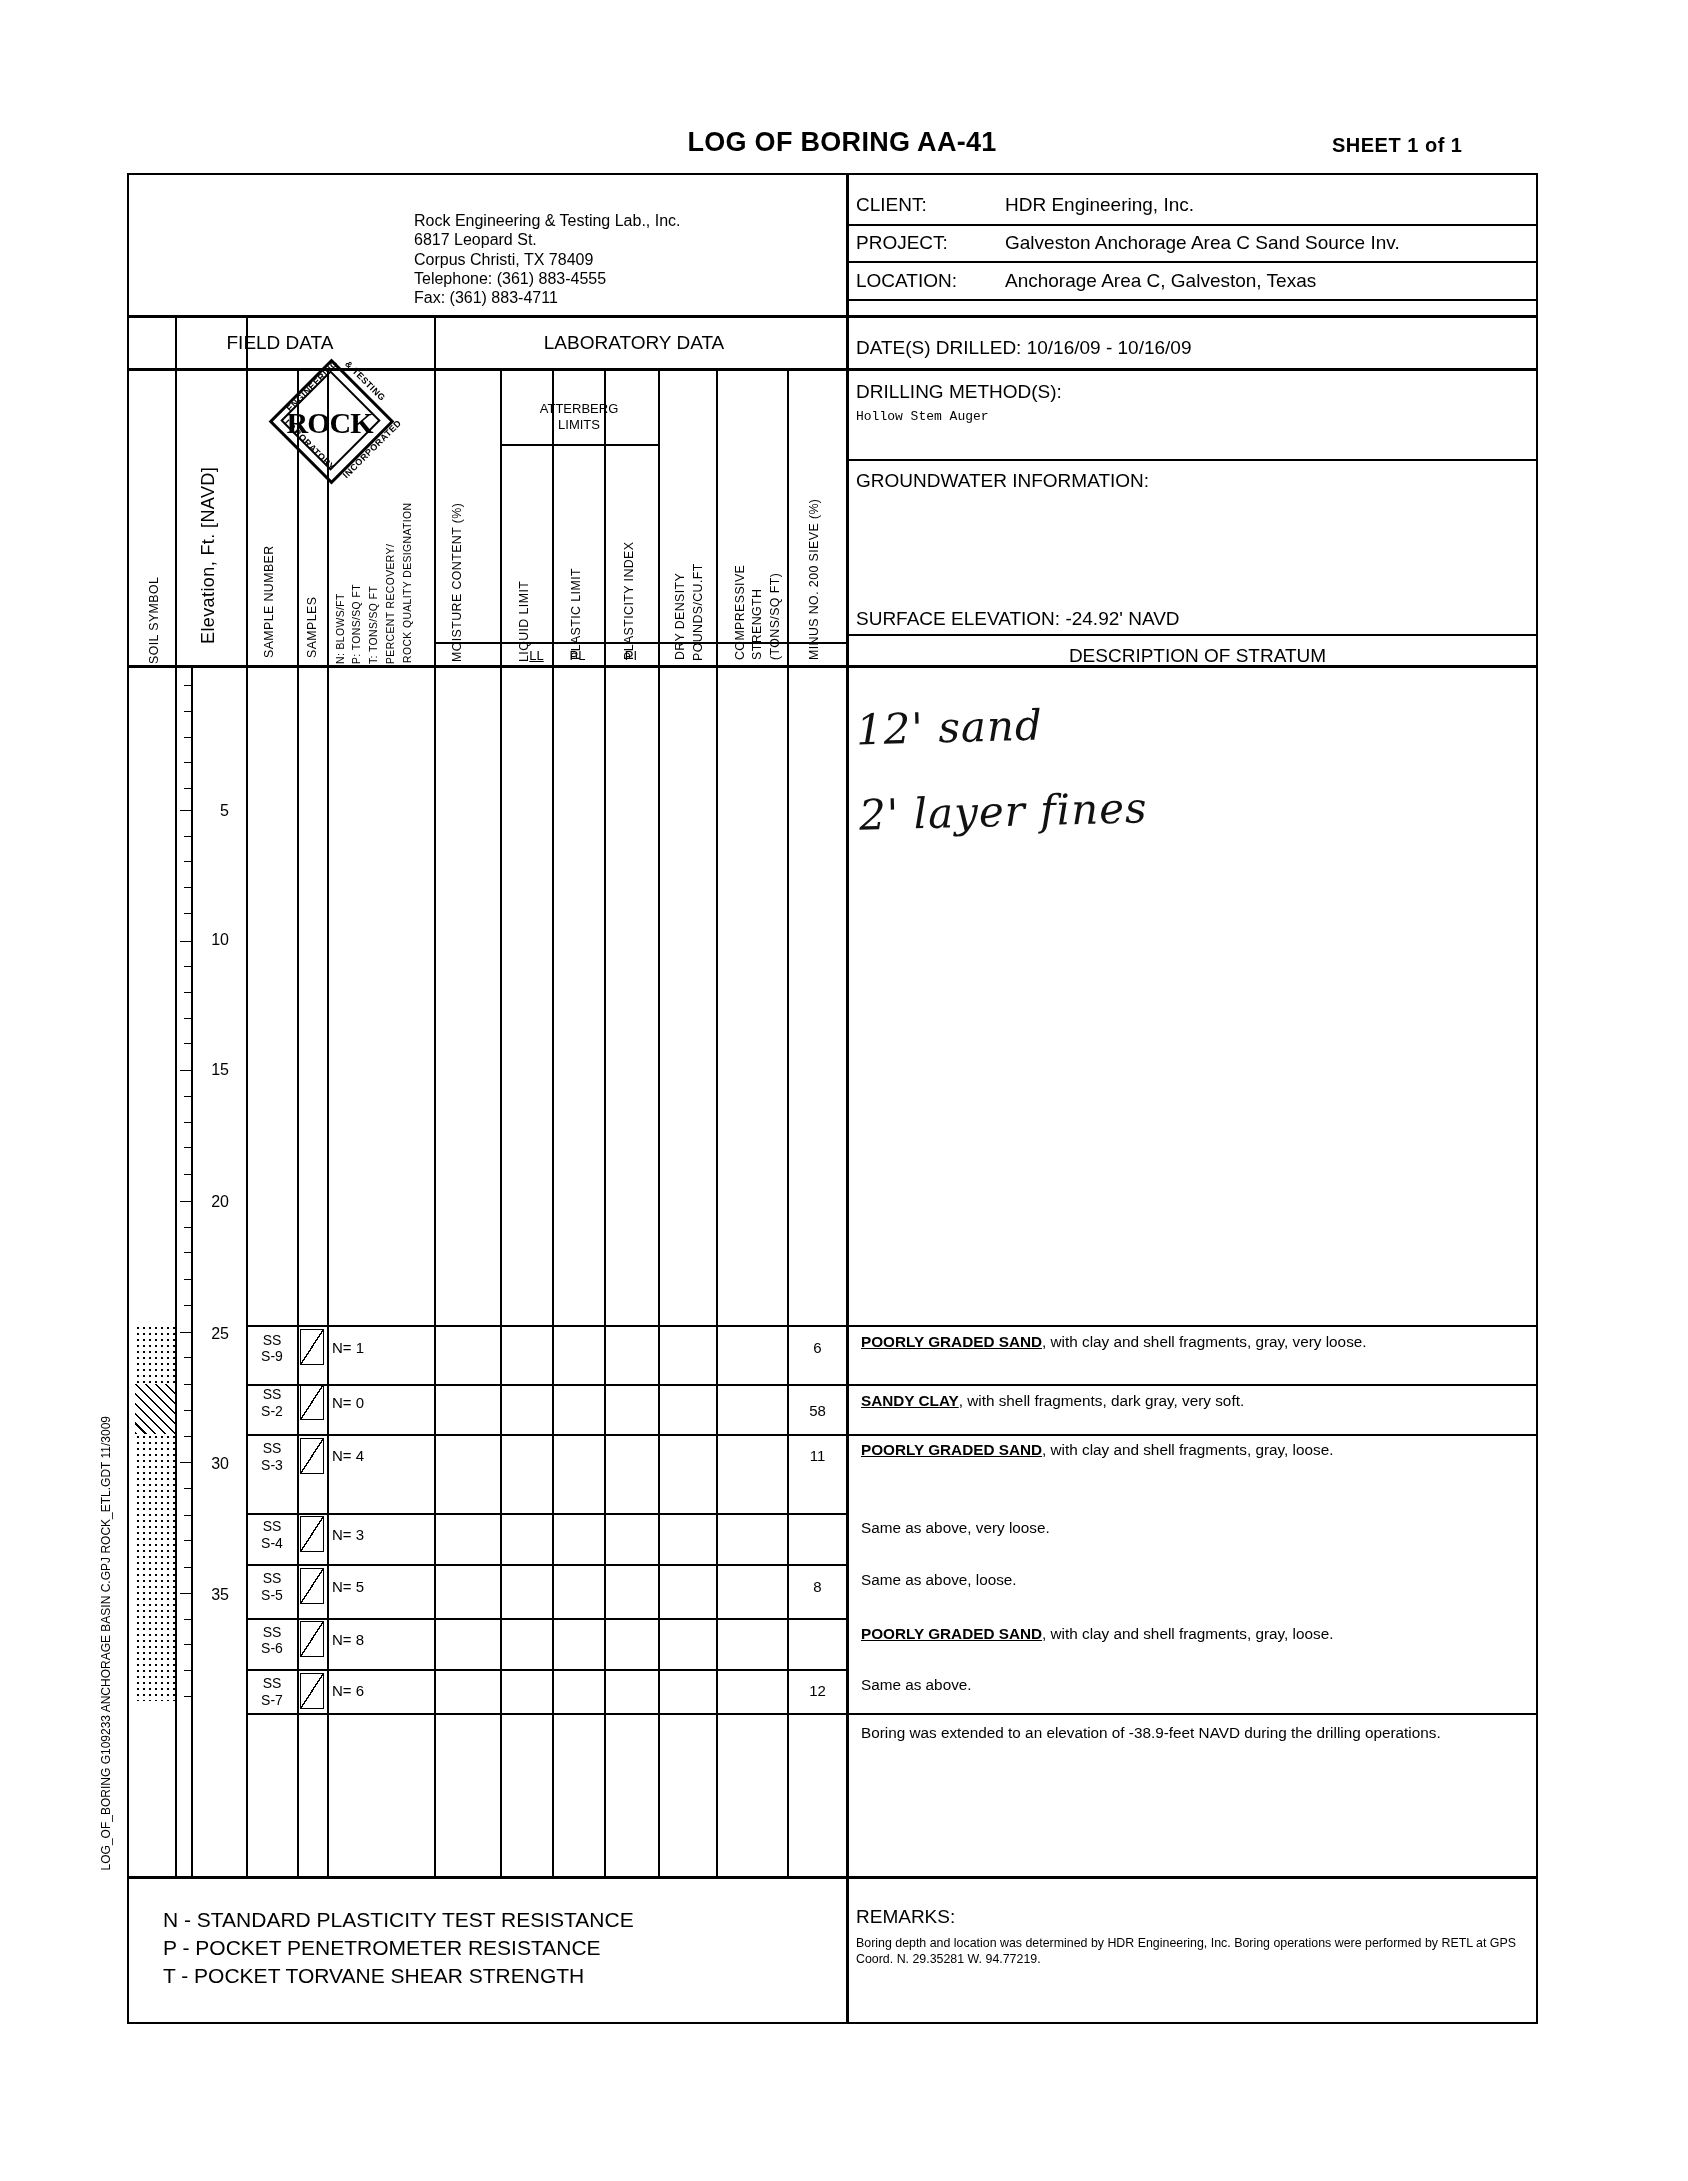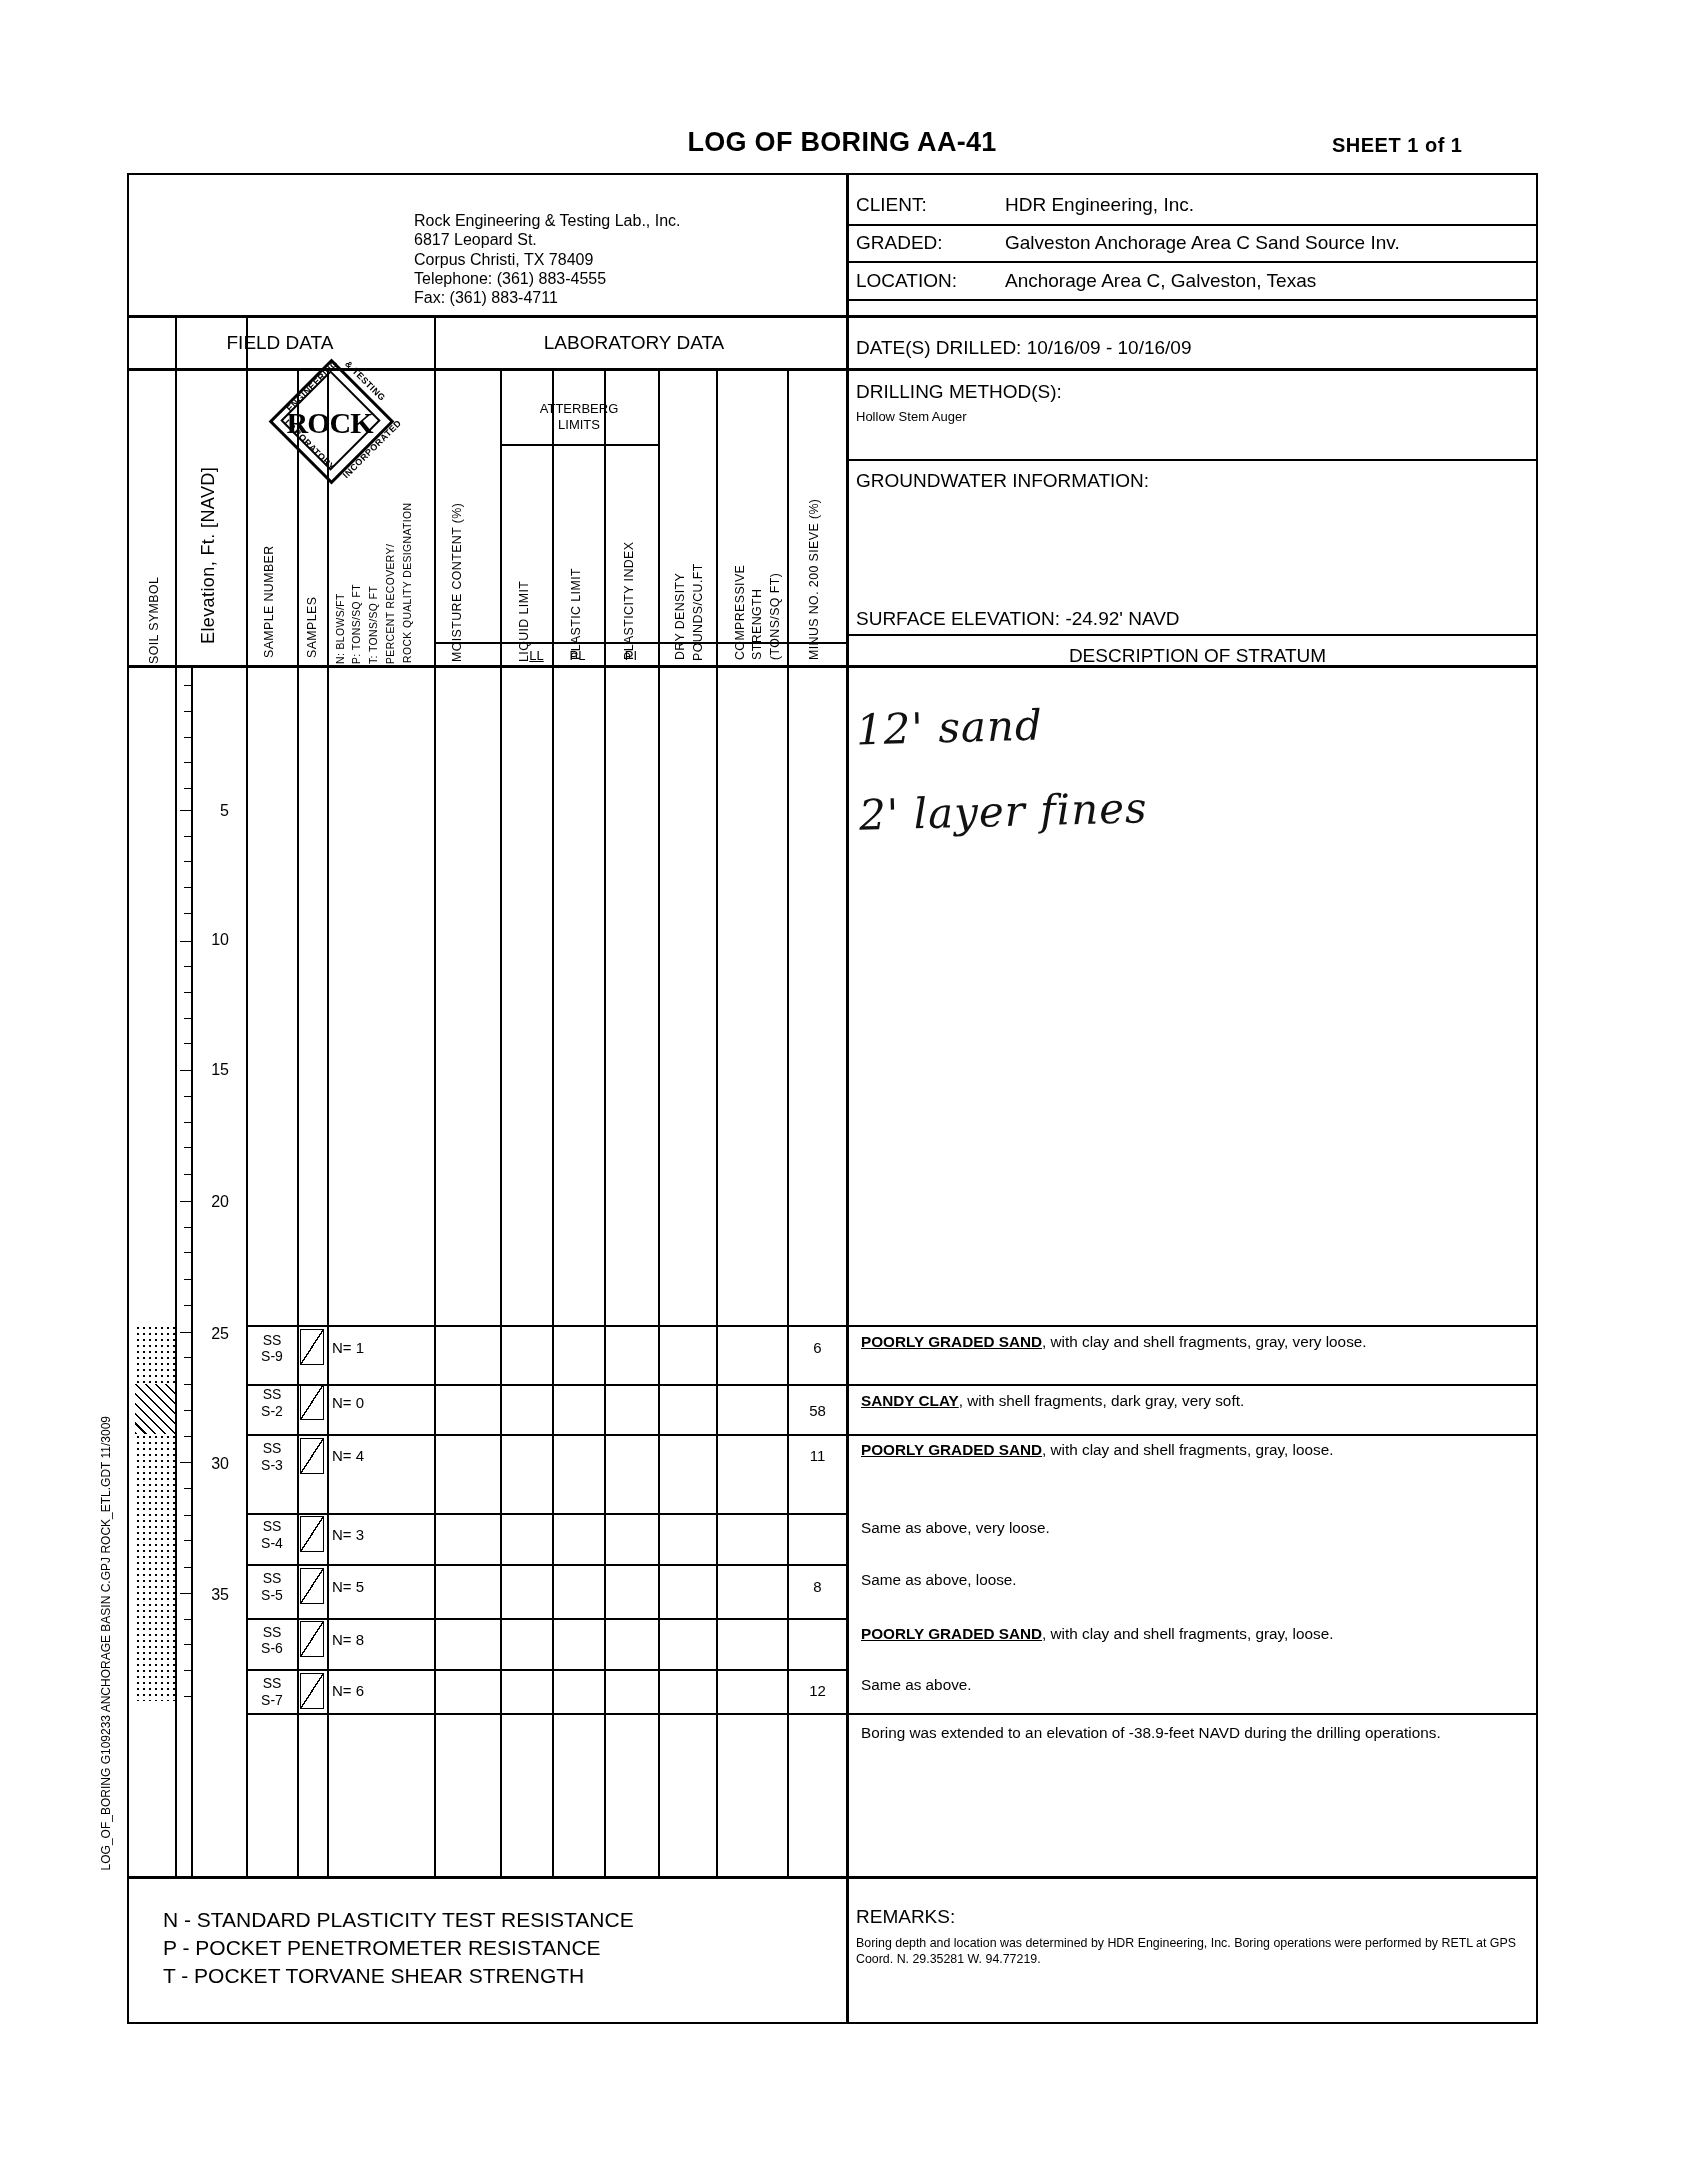--- a/index.html
+++ b/index.html
@@ -27,21 +27,21 @@
   .dlabel{position:absolute;font-size:9px;font-weight:bold;letter-spacing:0.5px;white-space:nowrap;}
 
   .addr{position:absolute;left:414px;top:211px;font-size:16px;line-height:19.3px;}
 
   .hdr-lines{position:absolute;left:856px;top:186px;font-size:19px;line-height:38px;}
   .hdr-lines .lab{display:inline-block;width:149px;}
   .hdr-lines .val{display:inline-block;}
   .dates{position:absolute;left:856px;top:337px;font-size:19px;}
 
   .dm-title{position:absolute;left:856px;top:381px;font-size:19px;}
-  .dm-val{position:absolute;left:856px;top:409px;font-size:13px;}
+  .dm-val{position:absolute;left:856px;top:409px;font-size:13px;font-family:Liberation Mono, monospace;}
   .gw-title{position:absolute;left:856px;top:470px;font-size:19px;}
   .se-title{position:absolute;left:856px;top:608px;font-size:19px;}
   .desc-title{position:absolute;left:856px;top:645px;width:683px;text-align:center;font-size:19px;}
 
   
   .grp{position:absolute;font-size:19px;text-align:center;}
   .att{position:absolute;left:500px;top:401px;width:158px;text-align:center;font-size:13px;line-height:16px;}
 
   
   .vert{position:absolute;writing-mode:vertical-rl;transform:rotate(180deg);white-space:nowrap;font-size:12.4px;letter-spacing:0.4px;}
@@ -121,21 +121,21 @@
   <div class="addr">
     <div>Rock Engineering &amp; Testing Lab., Inc.</div>
     <div>6817 Leopard St.</div>
     <div>Corpus Christi, TX 78409</div>
     <div>Telephone:  (361) 883-4555</div>
     <div>Fax:  (361) 883-4711</div>
   </div>
 
   <div class="hdr-lines">
     <div><span class="lab">CLIENT:</span><span class="val">HDR Engineering, Inc.</span></div>
-    <div><span class="lab">GRADED:</span><span class="val">Galveston Anchorage Area  C  Sand Source Inv.</span></div>
+    <div><span class="lab">PROJECT:</span><span class="val">Galveston Anchorage Area  C  Sand Source Inv.</span></div>
     <div><span class="lab">LOCATION:</span><span class="val">Anchorage Area C, Galveston, Texas</span></div>
   </div>
   <div class="dates">DATE(S) DRILLED:  10/16/09 - 10/16/09</div>
   <div class="dm-title">DRILLING METHOD(S):</div>
   <div class="dm-val">Hollow Stem Auger</div>
   <div class="gw-title">GROUNDWATER INFORMATION:</div>
   <div class="se-title">SURFACE ELEVATION:  -24.92' NAVD</div>
   <div class="desc-title">DESCRIPTION OF STRATUM</div>
 
   <div class="grp" style="left:149px;top:332px;width:262px;">FIELD DATA</div>

